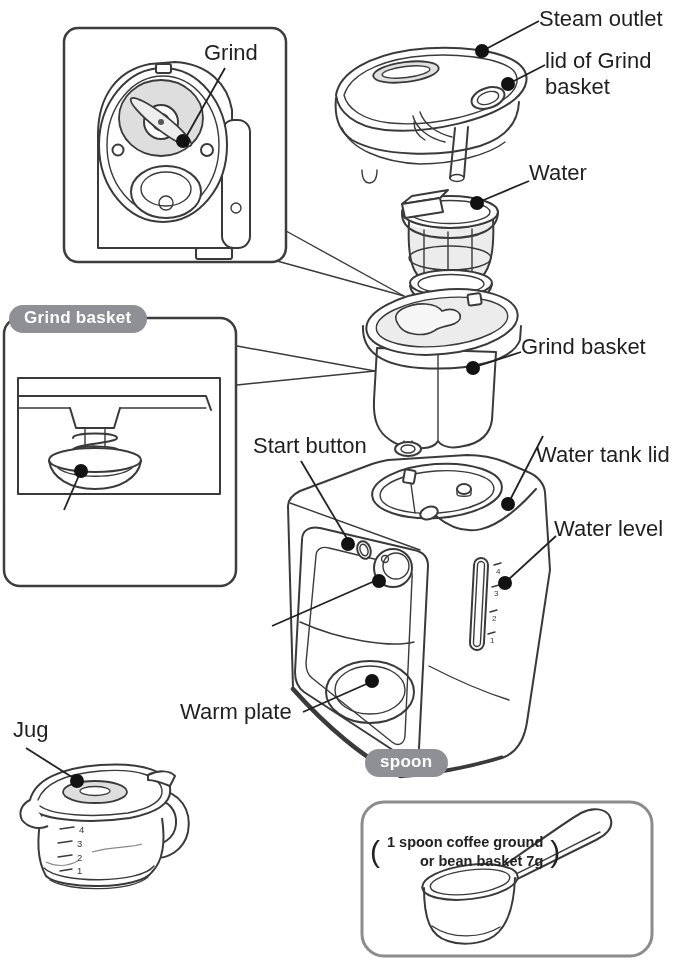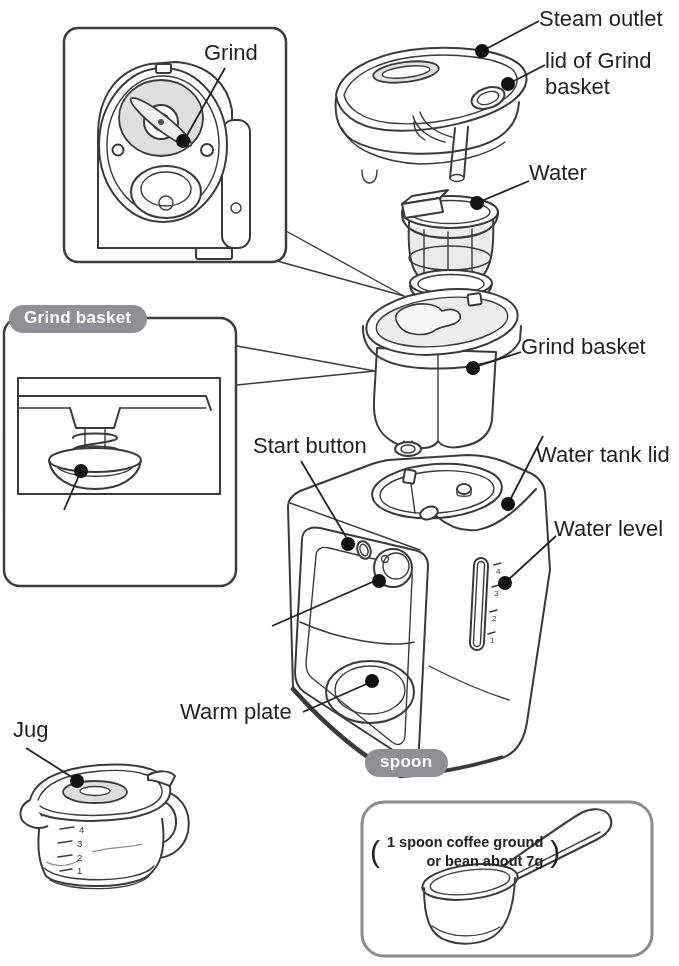--- a/index.html
+++ b/index.html
@@ -275,18 +275,18 @@
   <div class="lbl" style="left:180px; top:699px;">Warm plate</div>
   <div class="lbl" style="left:13px;  top:709px;margin-top:8px;">Jug</div>
 
   <div class="tab" style="left:9px; top:305px;">Grind basket</div>
   <div class="tab" style="left:365px; top:749px;">spoon</div>
 
   <div class="note" style="left:370px; top:833px;">
     <span class="paren">(</span>
     <span class="txt">
       <span>1 spoon coffee ground</span><br>
-      <span>or bean about 7g</span>
+      <span>or bean basket 7g</span>
     </span>
     <span class="paren">)</span>
   </div>
 
 </div>
 
 </body></html>

